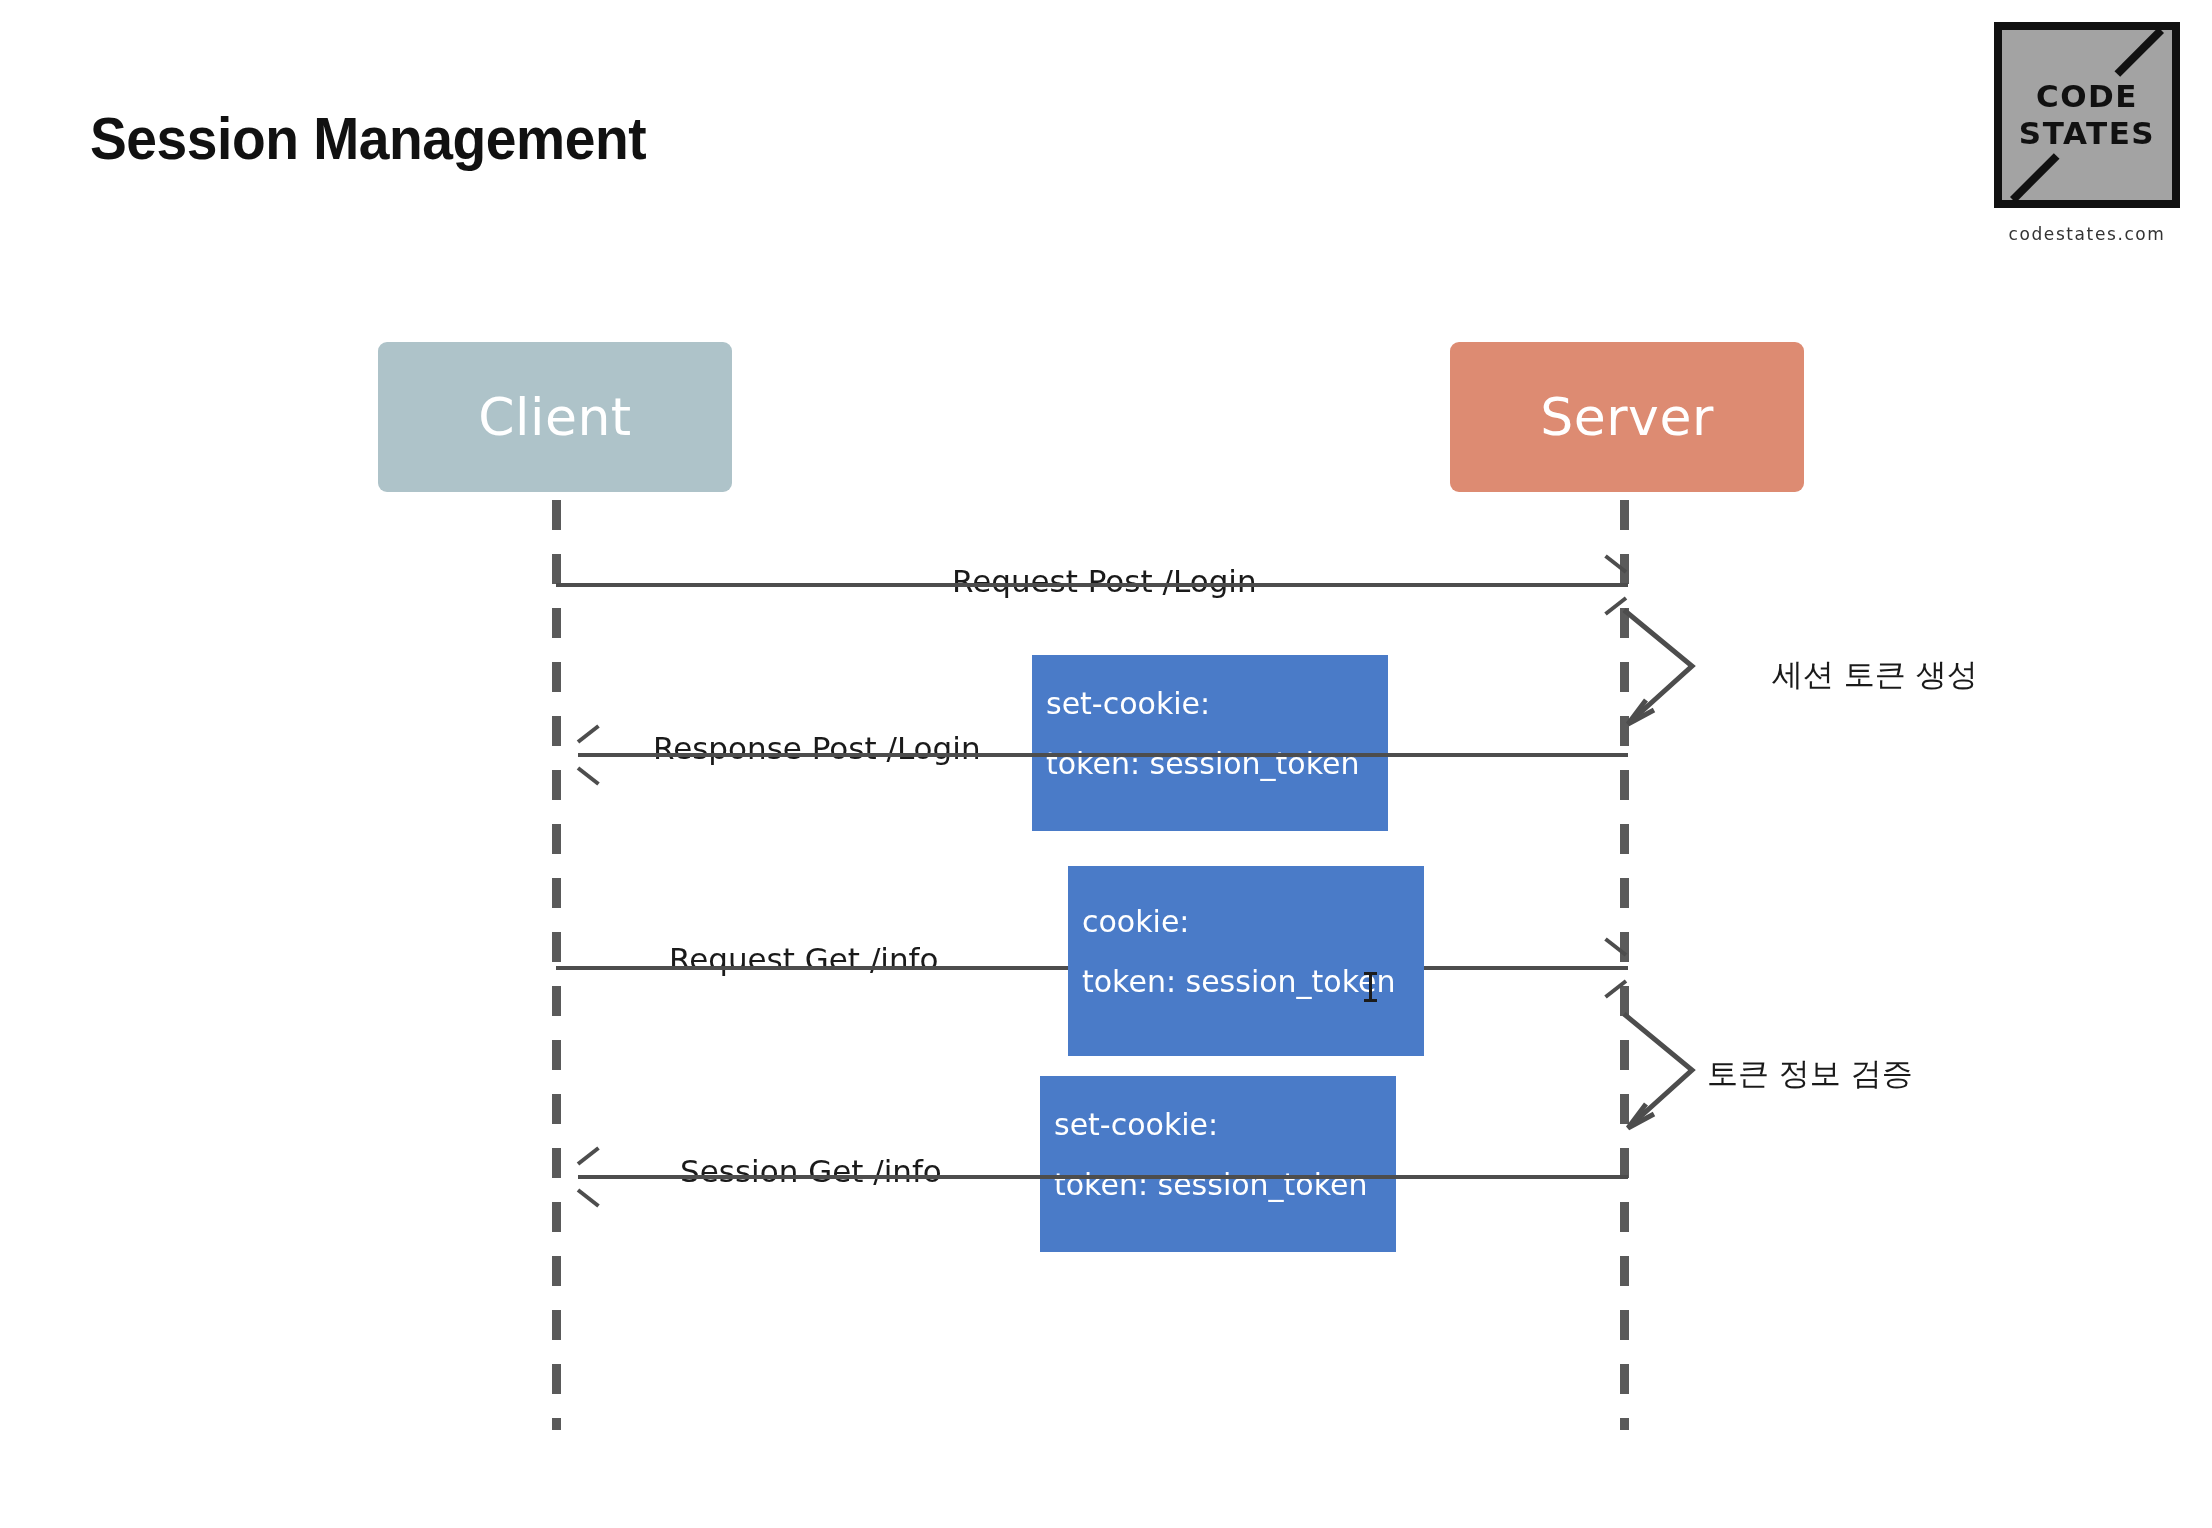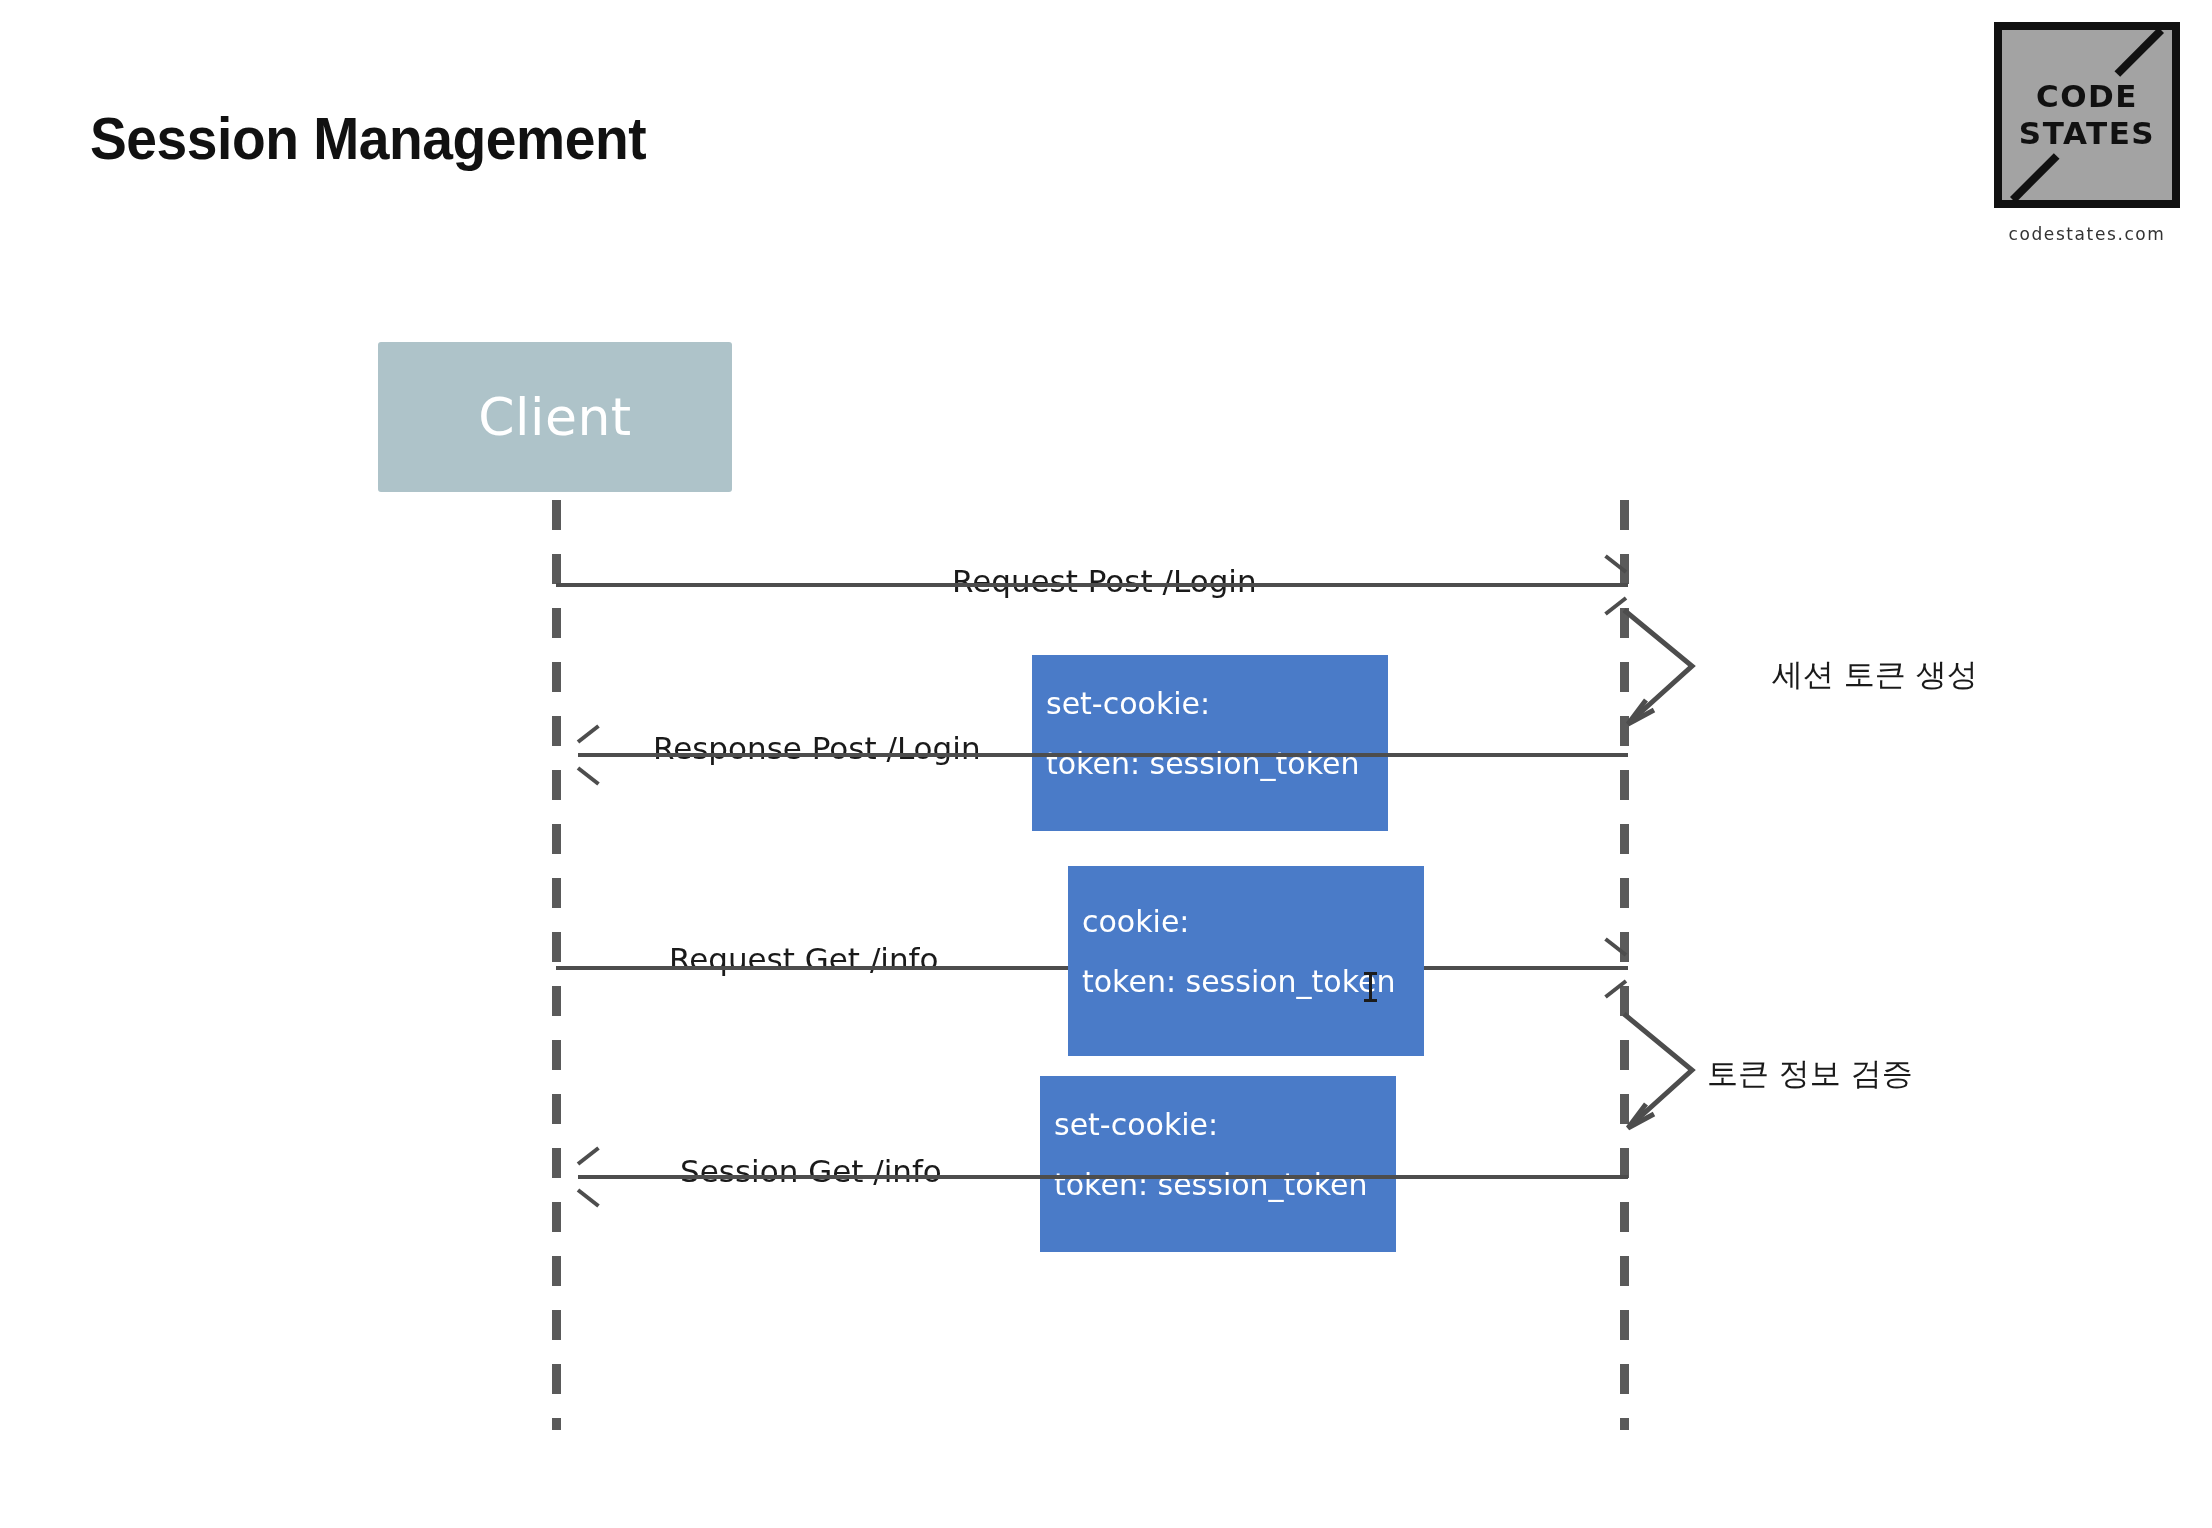--- a/index.html
+++ b/index.html
@@ -92,21 +92,21 @@
     position: absolute;
     left: 0;
     top: 0;
     width: 2212px;
     height: 1528px;
   }
 
   
   .actor-box {
     position: absolute;
-    border-radius: 3px;
+    border-radius: 9px;
     display: flex;
     align-items: center;
     justify-content: center;
     font-size: 52px;
     color: #ffffff;
     letter-spacing: 0.5px;
     font-family: "DejaVu Sans", sans-serif;
     font-weight: 400;
   }
   #actor-client-box {
@@ -228,20 +228,23 @@
     </div>
   </div>
   <div id="logo-url">codestates.com</div>
 </div>
 
 <div id="diagram">
 
   <div id="actor-client-box" class="actor-box">
     <span>Client</span>
   </div>
+  <div id="actor-server-box" class="actor-box">
+    <span>Server</span>
+  </div>
 
   <div id="lifeline-client" class="lifeline"></div>
   <div id="lifeline-server" class="lifeline"></div>
 
   <div class="msg-label" style="left:952px; top:527px;">Request Post /Login</div>
   <div class="msg-line" style="left:556px; top:583px; width:1072px;"></div>
   <div class="chev" style="left:1600px; top:570px; transform:rotate(38deg); transform-origin:right center;"></div>
   <div class="chev" style="left:1600px; top:596px; transform:rotate(-38deg); transform-origin:right center;"></div>
 
   <div class="selfloop" style="left:1620px; top:606px;">

